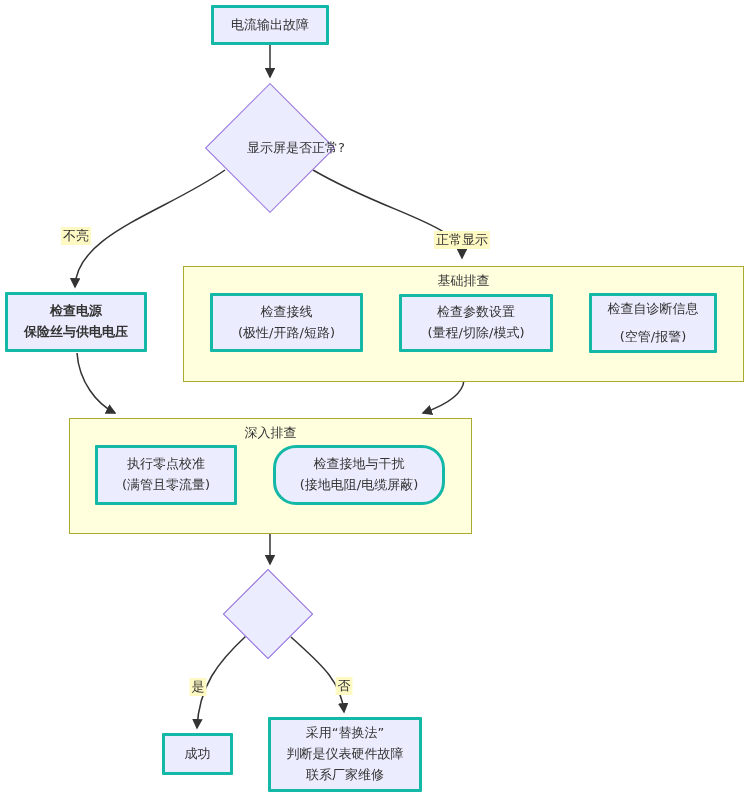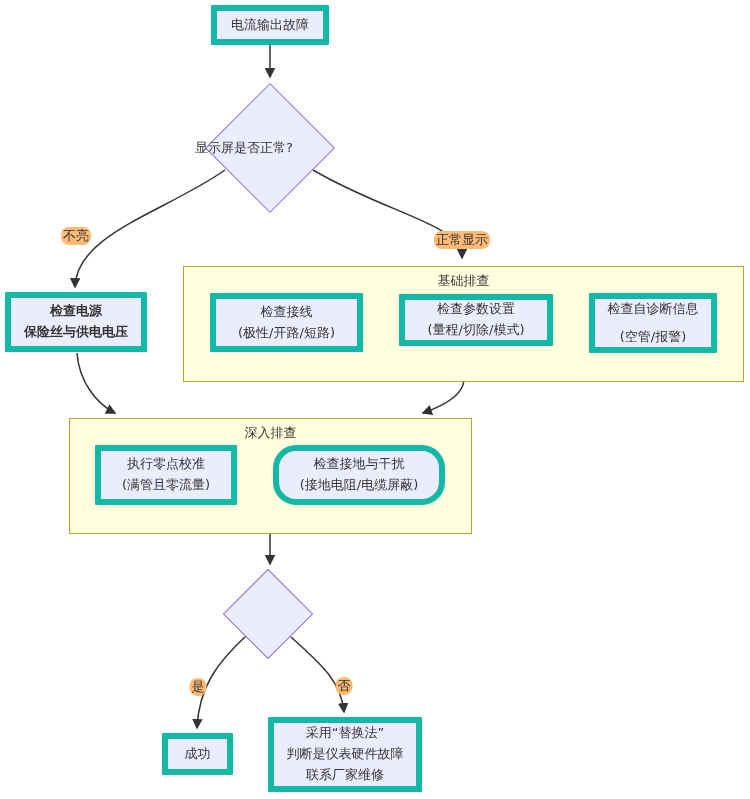--- a/index.html
+++ b/index.html
@@ -19,52 +19,51 @@
     border: 1px solid #AAAA33;
   }
   .subgraph-title {
     position: absolute;
     top: 5px; left: 0; right: 0;
     text-align: center;
   }
   .node {
     position: absolute;
     background: #ECECFF;
-    border: 6px solid #14b8a6;
+    border: 3px solid #14b8a6;
     border-radius: 1px;
     display: flex;
     flex-direction: column;
     justify-content: center;
     align-items: center;
     text-align: center;
     line-height: 1.6;
     box-sizing: border-box;
   }
   .diamond {
     position: absolute;
     background: #ECECFF;
     border: 1px solid #9370DB;
     transform: rotate(45deg);
     box-sizing: border-box;
   }
   .diamond-label {
     position: absolute;
     display: flex;
-    justify-content: flex-start;
+    justify-content: flex-end;
     align-items: center;
     text-align: center;
     white-space: nowrap;
   }
   .edge-label {
     position: absolute;
     transform: translate(-50%, -50%);
-    background: #fdba74;
+    background: #fef9c3;
     padding: 0 2px;
     white-space: nowrap;
-    border-radius: 8px;
   }
 </style>
 </head>
 <body>
 
 <div class="canvas">
 
   <svg class="edges" viewBox="0 0 750 799">
     <defs>
       <marker id="arrow" viewBox="0 0 10 10" refX="8.5" refY="5" markerWidth="7" markerHeight="7" orient="auto">
@@ -103,21 +102,21 @@
   <div class="node" style="left:5px; top:292px; width:142px; height:60px;font-weight:bold;">
     <div>检查电源</div>
     <div>保险丝与供电电压</div>
   </div>
 
   <div class="node" style="left:210px; top:293px; width:153px; height:59px;">
     <div>检查接线</div>
     <div>(极性/开路/短路)</div>
   </div>
 
-  <div class="node" style="left:399px; top:294px; width:154px; height:52px;">
+  <div class="node" style="left:399px; top:294px; width:154px; height:58px;">
     <div>检查参数设置</div>
     <div>(量程/切除/模式)</div>
   </div>
 
   <div class="node" style="left:589px; top:293px; width:128px; height:60px;gap:7px;">
     <div>检查自诊断信息</div>
     <div>(空管/报警)</div>
   </div>
 
   <div class="node" style="left:95px; top:445px; width:142px; height:60px;">

